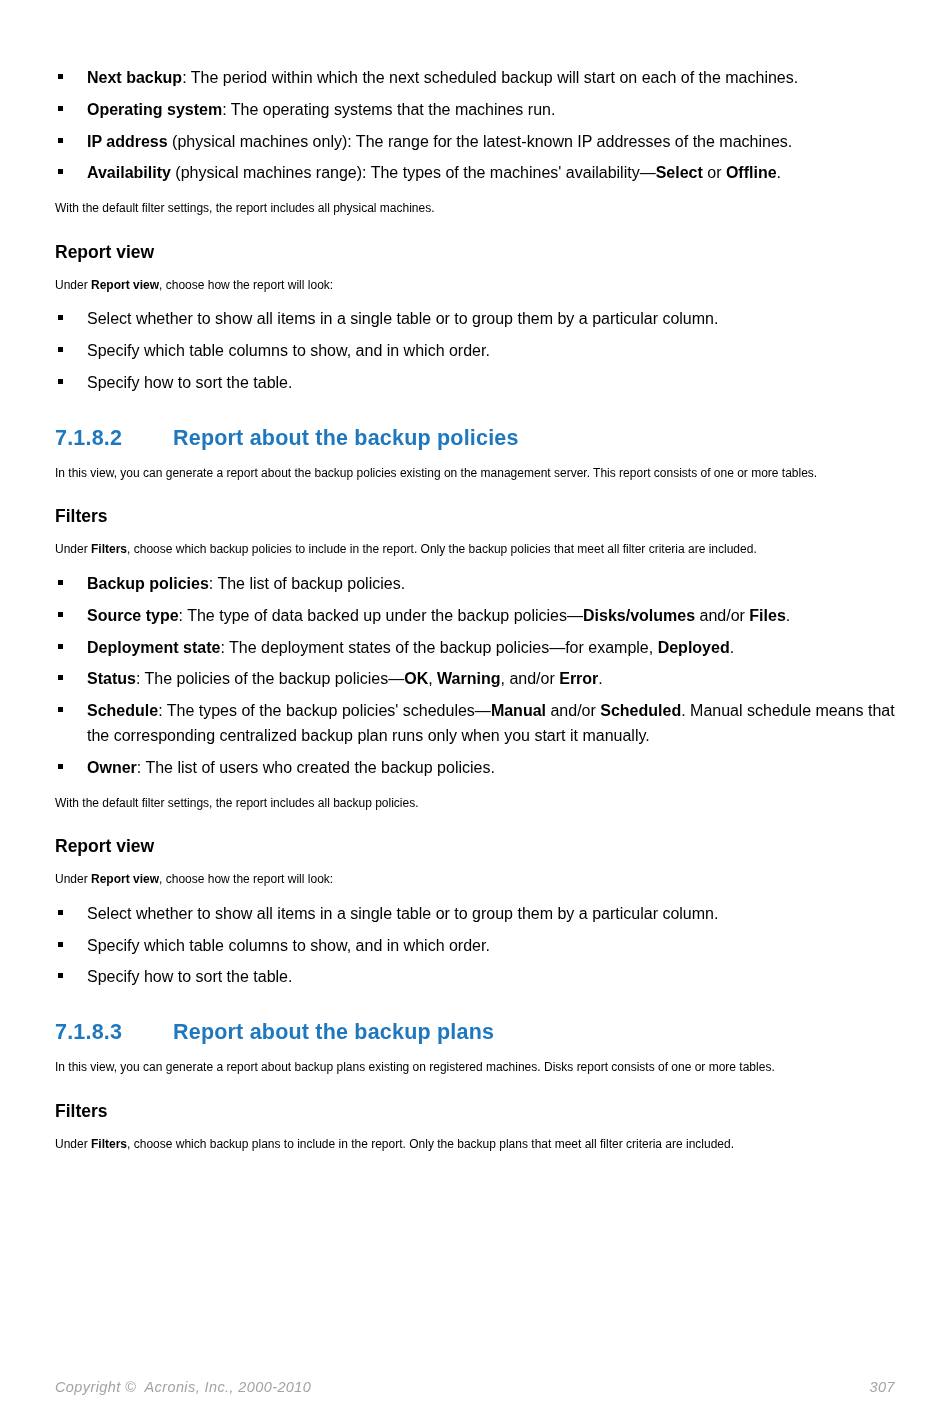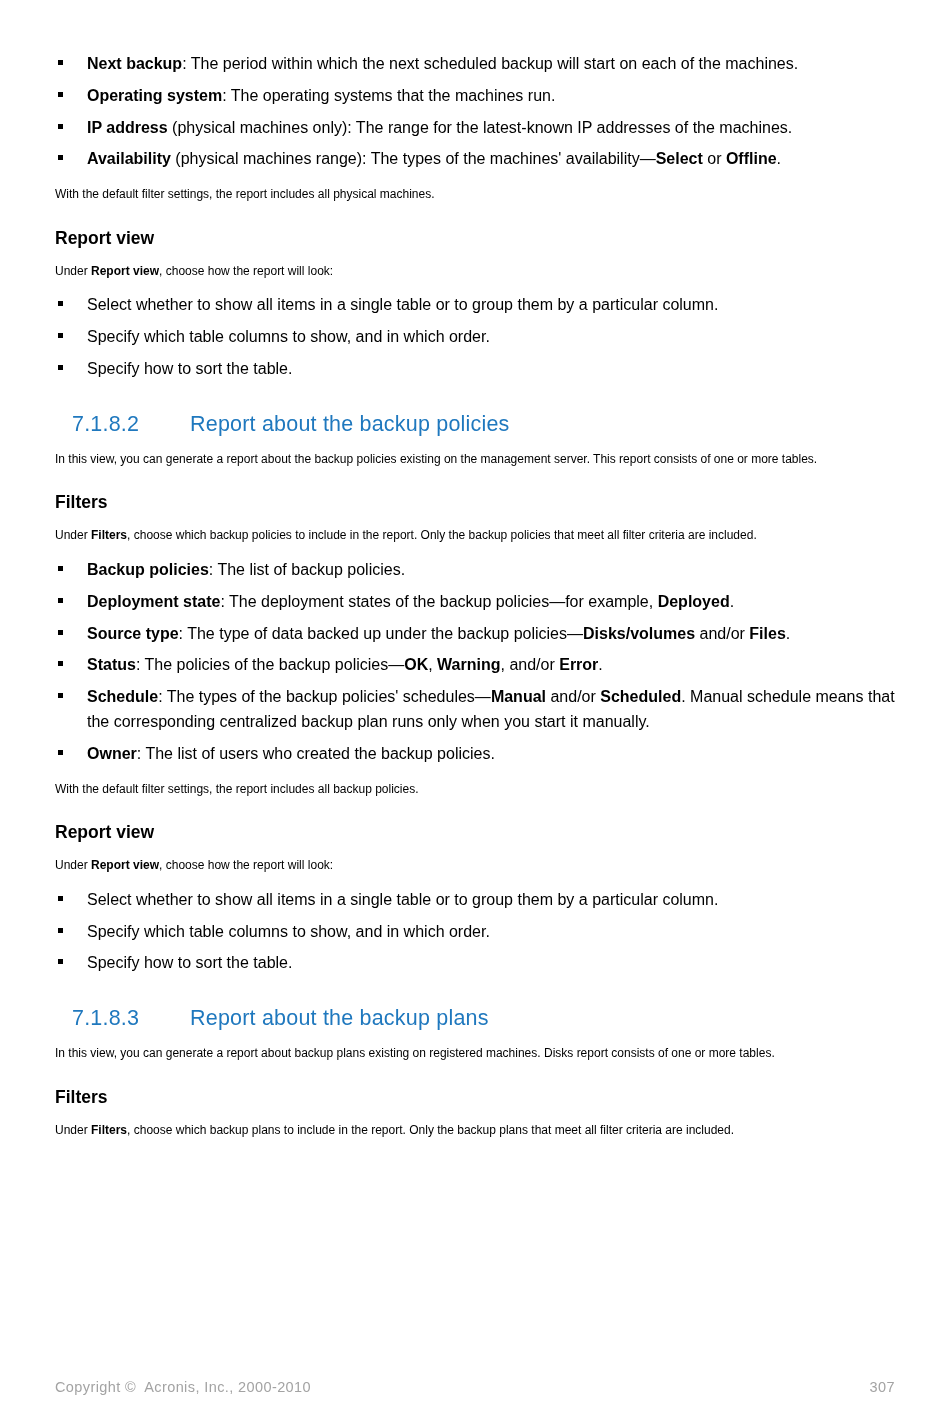--- a/index.html
+++ b/index.html
@@ -5,21 +5,21 @@
   * { margin: 0; padding: 0; box-sizing: border-box; }
   html, body { background: #ffffff; }
   body {
     width: 950px; height: 1408px;
     position: relative;
     font-family: "Liberation Sans", sans-serif;
     color: #000;
   }
   .page {
     position: absolute; inset: 0;
-    padding: 50px 55px 0 55px;
+    padding: 64px 55px 0 55px;
     background: #fff;
     overflow: hidden;
   }
   ul.bullets { list-style: none; margin: 2px 0 12px 0; }
   ul.bullets li {
     position: relative;
     padding-left: 32px;
     margin-bottom: 7px;
     font-size: 16px;
     line-height: 1.55;
@@ -36,37 +36,37 @@
   }
   h3.sub {
     font-size: 17.5px;
     font-weight: bold;
     margin: 24px 0 9px 0;
     color: #000;
   }
   h2.section {
     color: var(--heading-blue, #1f78be);
     font-size: 21.5px;
-    font-weight: 400;
-    margin: 30px 0 11px 17px;
+    font-weight: 700;
+    margin: 30px 0 11px 0;
     letter-spacing: 0.2px;
   }
   h2.section .num { display: inline-block; width: 118px; }
   b { font-weight: bold; }
   .footer {
     position: absolute;
     left: 55px; right: 55px; bottom: 13px;
     display: flex;
     justify-content: space-between;
     align-items: baseline;
     color: var(--footer-gray, #a3a3a3);
     font-size: 14.5px;
     letter-spacing: 0.4px;
   }
-  .footer span { white-space: pre; }
+  .footer span { white-space: pre; font-style: italic; }
 </style>
 </head>
 <body>
 
 <div class="page">
 
   <ul class="bullets">
     <li>
       <span class="sq"></span>
       <span><b>Next backup</b><span>: The period within which the next scheduled backup will start on each of the machines.</span></span>
@@ -113,25 +113,25 @@
   <h3 class="sub">Filters</h3>
   <p class="body"><span>Under </span><b>Filters</b><span>, choose which backup policies to include in the report. Only the backup policies that meet all filter criteria are included.</span></p>
 
   <ul class="bullets">
     <li>
       <span class="sq"></span>
       <span><b>Backup policies</b><span>: The list of backup policies.</span></span>
     </li>
     <li>
       <span class="sq"></span>
-      <span><b>Deployment state</b><span>: The deployment states of the backup policies—for example, </span><b>Deployed</b><span>.</span></span>
+      <span><b>Source type</b><span>: The type of data backed up under the backup policies—</span><b>Disks/volumes</b><span> and/or </span><b>Files</b><span>.</span></span>
     </li>
     <li>
       <span class="sq"></span>
-      <span><b>Source type</b><span>: The type of data backed up under the backup policies—</span><b>Disks/volumes</b><span> and/or </span><b>Files</b><span>.</span></span>
+      <span><b>Deployment state</b><span>: The deployment states of the backup policies—for example, </span><b>Deployed</b><span>.</span></span>
     </li>
     <li>
       <span class="sq"></span>
       <span><b>Status</b><span>: The policies of the backup policies—</span><b>OK</b><span>, </span><b>Warning</b><span>, and/or </span><b>Error</b><span>.</span></span>
     </li>
     <li>
       <span class="sq"></span>
       <span><b>Schedule</b><span>: The types of the backup policies' schedules—</span><b>Manual</b><span> and/or </span><b>Scheduled</b><span>. Manual schedule means that the corresponding centralized backup plan runs only when you start it manually.</span></span>
     </li>
     <li>

